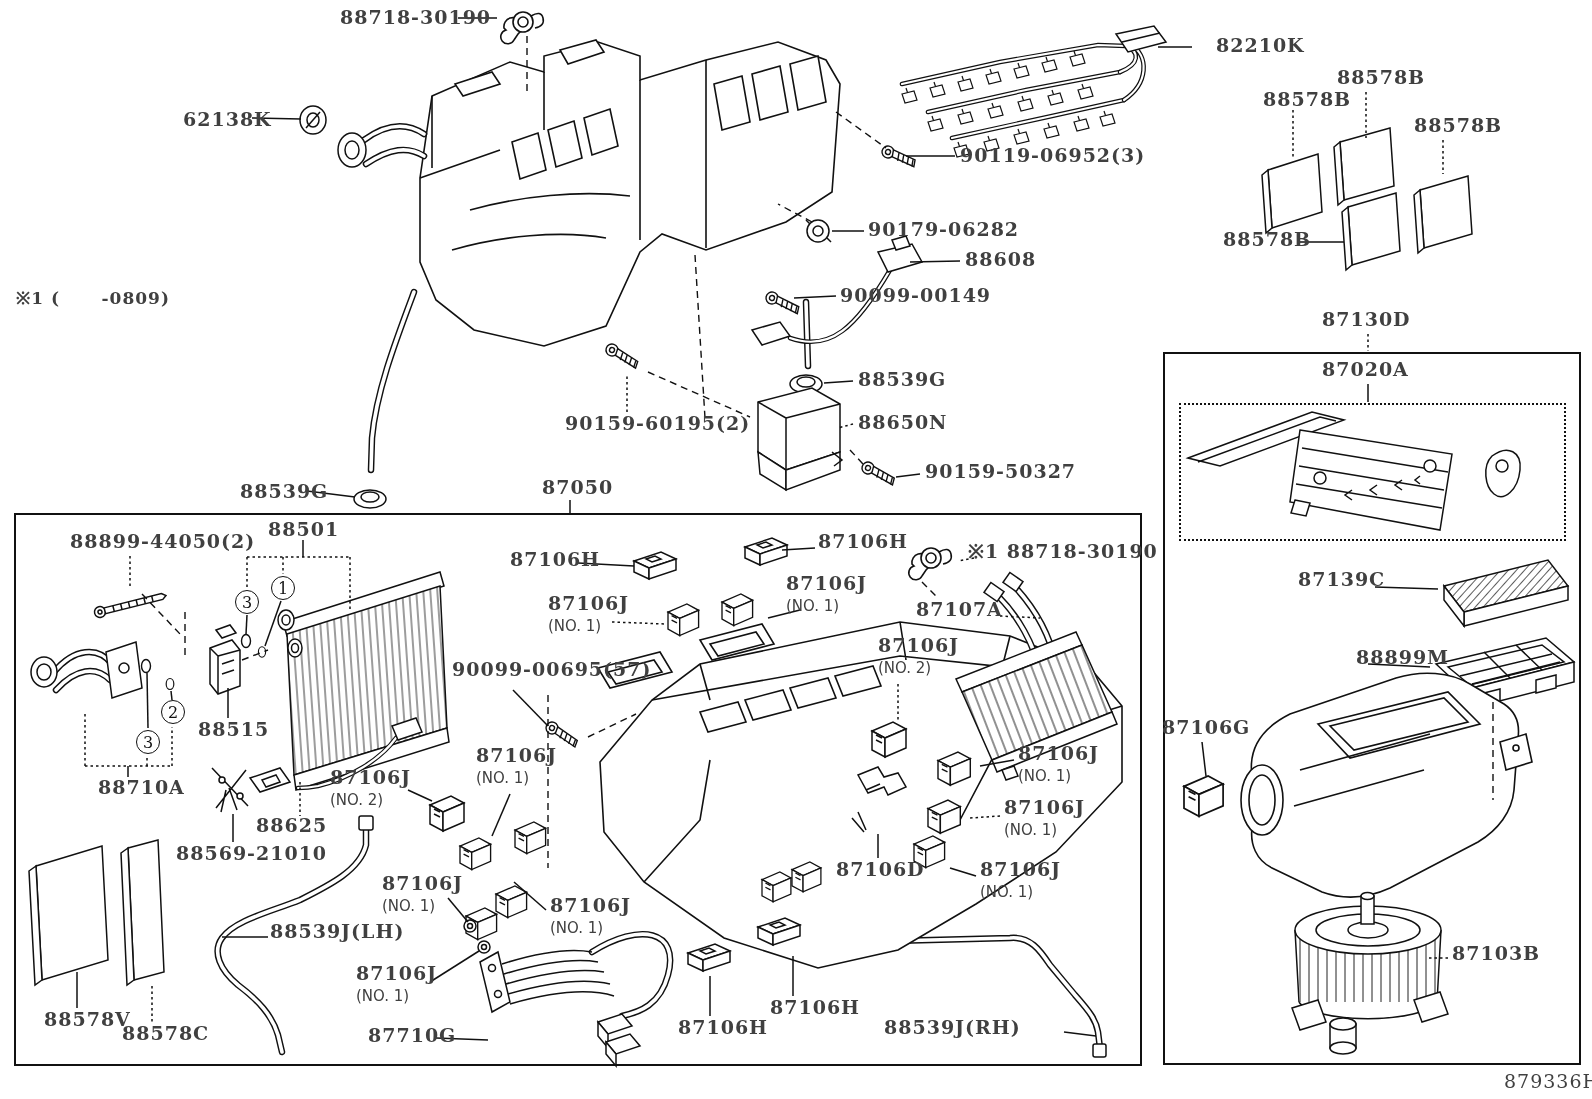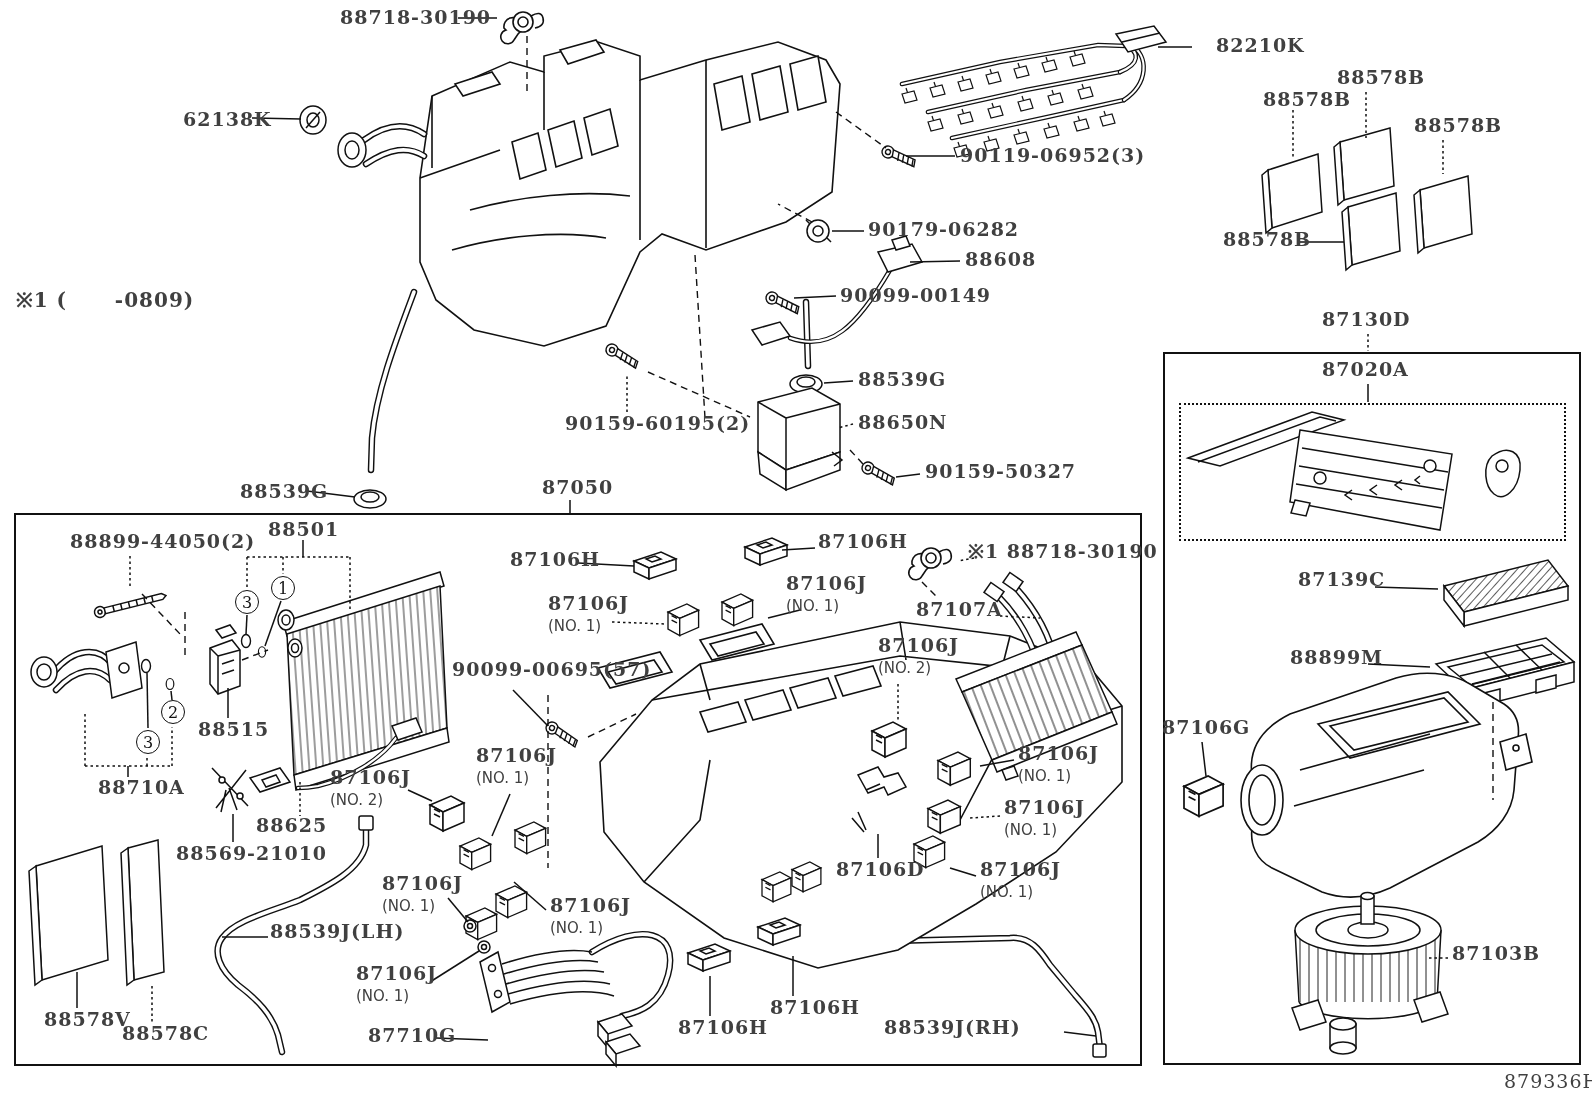--- a/index.html
+++ b/index.html
@@ -462,21 +462,21 @@
         <path d="M612 622 L666 624"></path>
         <path d="M974 558 L958 561"></path>
       <path d="M1000 616 L1040 618"></path>
         <path d="M898 684 V722"></path>
         <path d="M1000 816 L970 818"></path>
       <path d="M1448 958 H1426"></path>
         <path d="M1368 334 V351"></path>
     </g>
   </svg>
 
-  <div class="plabel" style="left:16px;top:290px;font-size:20px;">※1 (      -0809)</div>
+  <div class="plabel" style="left:16px;top:290px;font-size:17px;">※1 (      -0809)</div>
   <div class="plabel" style="left:1504px;top:1072px;font-weight:400;">879336H</div>
 <div class="plabel" style="left: 340px; top: 8px;"><span>88718-30190</span></div>
     <div class="plabel" style="left: 183px; top: 110px;"><span>62138K</span></div>
     <div class="plabel" style="left: 1196px; top: 36px; margin-left: 20px;"><span>82210K</span></div>
     <div class="plabel" style="left: 1263px; top: 90px;"><span>88578B</span></div>
     <div class="plabel" style="left: 1337px; top: 68px;"><span>88578B</span></div>
     <div class="plabel" style="left: 1414px; top: 116px;"><span>88578B</span></div>
     <div class="plabel" style="left: 1223px; top: 230px;"><span>88578B</span></div>
     <div class="plabel" style="left: 960px; top: 146px;"><span>90119-06952(3)</span></div>
     <div class="plabel" style="left: 868px; top: 220px;"><span>90179-06282</span></div>
@@ -514,20 +514,20 @@
     <div class="plabel" style="left: 916px; top: 600px;"><span>87107A</span></div>
     <div class="plabel" style="left: 878px; top: 636px;"><span>87106J</span><span class="sub">(NO. 2)</span></div>
     <div class="plabel" style="left: 1018px; top: 744px;"><span>87106J</span><span class="sub">(NO. 1)</span></div>
     <div class="plabel" style="left: 1004px; top: 798px;"><span>87106J</span><span class="sub">(NO. 1)</span></div>
     <div class="plabel" style="left: 836px; top: 860px;"><span>87106D</span></div>
     <div class="plabel" style="left: 980px; top: 860px;"><span>87106J</span><span class="sub">(NO. 1)</span></div>
     <div class="plabel" style="left: 884px; top: 1018px;"><span>88539J(RH)</span></div>
     <div class="plabel" style="left: 1322px; top: 310px;"><span>87130D</span></div>
     <div class="plabel" style="left: 1322px; top: 360px;"><span>87020A</span></div>
     <div class="plabel" style="left: 1298px; top: 570px;"><span>87139C</span></div>
-    <div class="plabel" style="left: 1290px; top: 648px;"><span>88899M</span></div>
+    <div class="plabel" style="left: 1356px; top: 648px;"><span>88899M</span></div>
     <div class="plabel" style="left: 1162px; top: 718px;"><span>87106G</span></div>
     <div class="plabel" style="left: 1452px; top: 944px;"><span>87103B</span></div>
     <div class="callout" style="left: 271px; top: 576px;">1</div>
     <div class="callout" style="left: 235px; top: 590px;">3</div>
     <div class="callout" style="left: 161px; top: 700px;">2</div>
     <div class="callout" style="left: 136px; top: 730px;">3</div>
   </div>
 
 </body></html>

